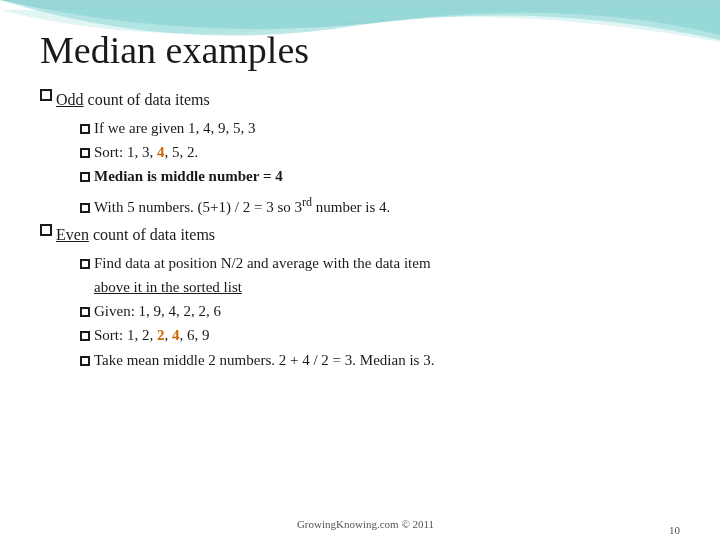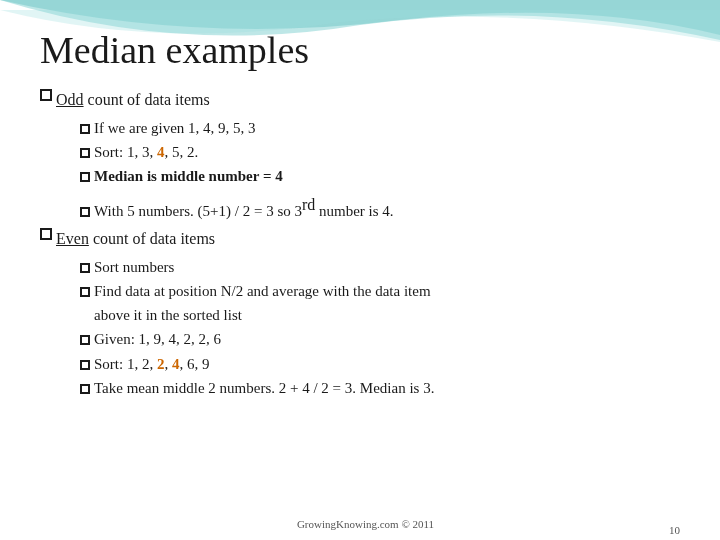--- a/index.html
+++ b/index.html
@@ -84,21 +84,21 @@
     .underline {
       text-decoration: underline;
     }
 
     .bold-orange {
       color: #cc6600;
       font-weight: bold;
     }
 
     .superscript {
-      font-size: 16px;
+      font-size: 12px;
       vertical-align: super;
     }
 
     .footer {
       position: absolute;
       bottom: 10px;
       left: 0;
       width: 100%;
       display: flex;
       justify-content: center;
@@ -115,20 +115,21 @@
       font-size: 11px;
       color: #555555;
       margin-left: 44px;
     }
 
     
     .level2-wrap {
       margin-left: 54px;
       font-size: 15px;
       margin-bottom: 1px;
+      text-decoration: underline;
     }
 
     .gap-small { margin-bottom: 4px; }
   </style>
 </head>
 <body>
 
 <div class="top-wave">
   <svg width="720" height="70" viewBox="0 0 720 70" xmlns="http://www.w3.org/2000/svg">
 
@@ -168,24 +169,20 @@
     <div class="level2 gap-small">
       <span class="square"></span>
       <span>With 5 numbers.  (5+1) / 2 = 3 so 3<span class="superscript">rd</span> number is 4.</span>
     </div>
 
     <div class="level1 gap-small">
       <span class="square"></span>
       <span><span class="underline">Even</span><span> count of data items</span></span>
     </div>
 
-    <div class="level2">
-      <span class="square"></span>
-      <span>Sort numbers</span>
-    </div>
 
     <div class="level2">
       <span class="square"></span>
       <span>Find data at position N/2 and average with the data item</span>
     </div>
     <div class="level2-wrap">
       <span>above it in the sorted list</span>
     </div>
 
     <div class="level2">

